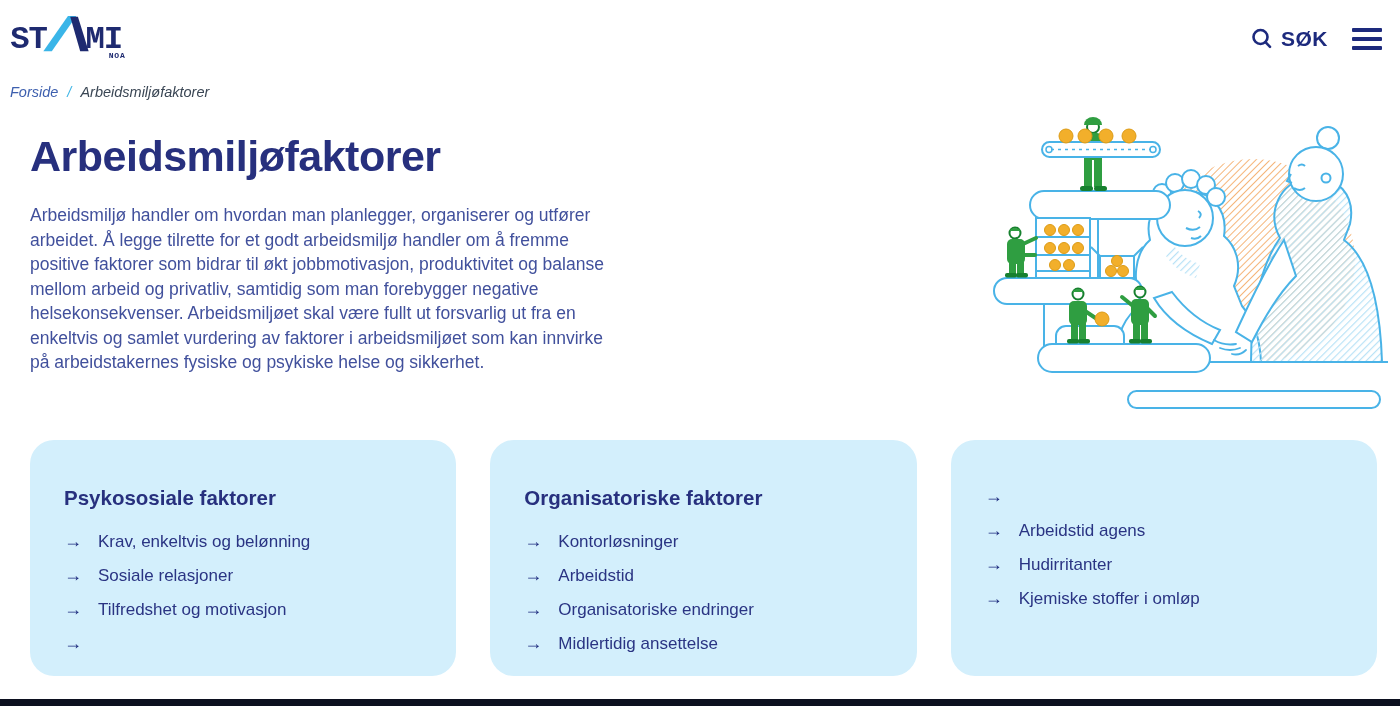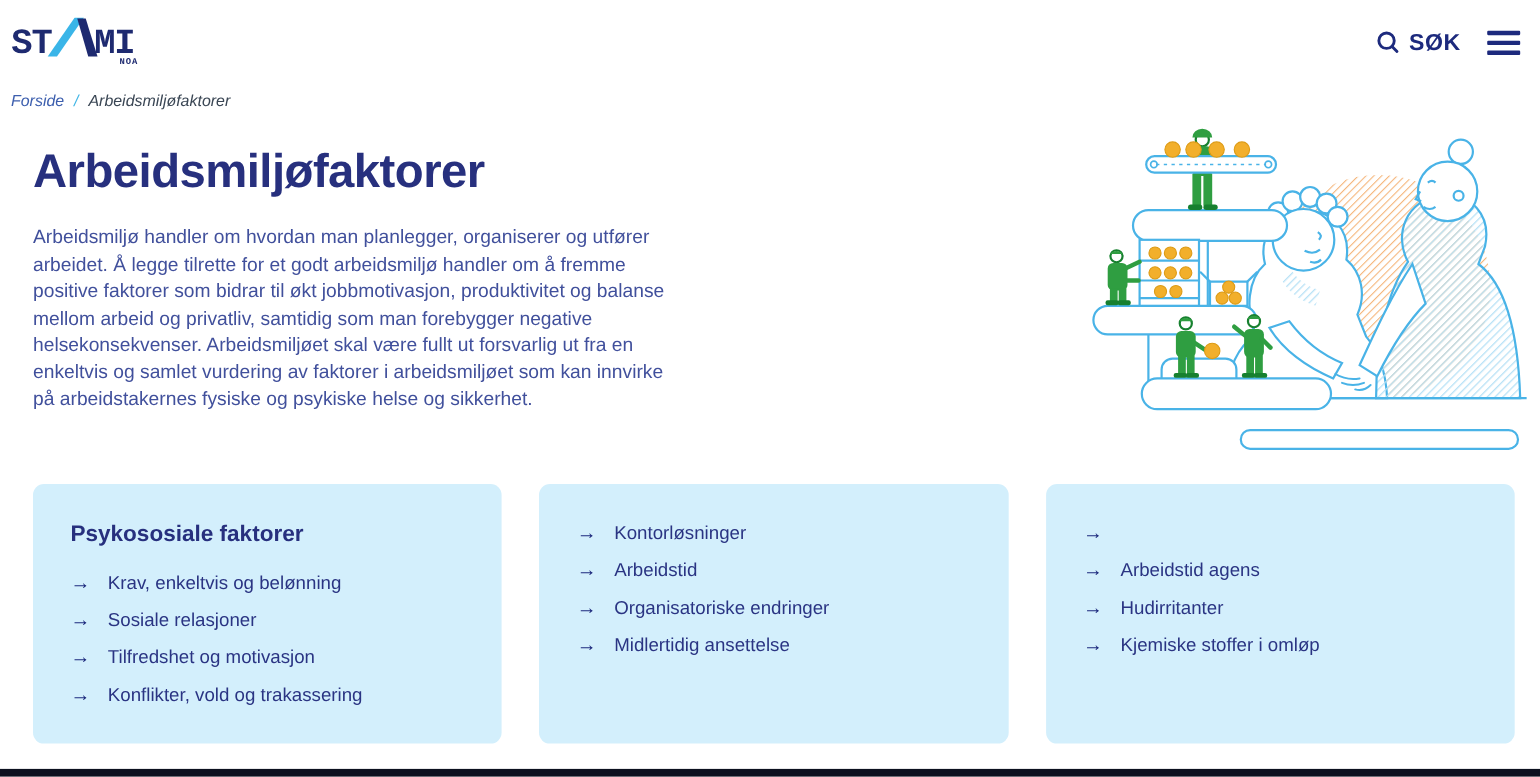--- a/index.html
+++ b/index.html
@@ -56,22 +56,22 @@
   }
   .illustration { position: absolute; left: 988px; top: 116px; }
 
   
   .cards {
     position: absolute; left: 30px; top: 440px; width: 1347px;
     display: flex; gap: 34px;
   }
   .card {
     flex: 1; height: 236px;
-    background: #d3effc; border-radius: 10px;
-    padding: 34px 26px 0 34px;
+    background: #d3effc; border-radius: 24px;
+    padding: 46px 26px 0 34px;
   }
   .card h2 {
     margin: 0 0 21px; font-size: 20.5px; font-weight: 700; color: #27307e;
   }
   .card ul { list-style: none; margin: 0; padding: 0; }
   .card li {
     display: flex; align-items: center; gap: 16px;
     margin-bottom: 13px; font-size: 17px; line-height: 21px;
     color: #2a3483; cursor: pointer;
   }
@@ -284,26 +284,26 @@
       <li>
         <span class="arrow">→</span>
         <span>Sosiale relasjoner</span>
       </li>
       <li>
         <span class="arrow">→</span>
         <span>Tilfredshet og motivasjon</span>
       </li>
       <li>
         <span class="arrow">→</span>
-        <span>Konflikter, vold og trakassering</span>
       </li>
     </ul>
   </div>
 
   <div class="card">
+    <h2>Organisatoriske faktorer</h2>
     <ul>
       <li>
         <span class="arrow">→</span>
         <span>Kontorløsninger</span>
       </li>
       <li>
         <span class="arrow">→</span>
         <span>Arbeidstid</span>
       </li>
       <li>

